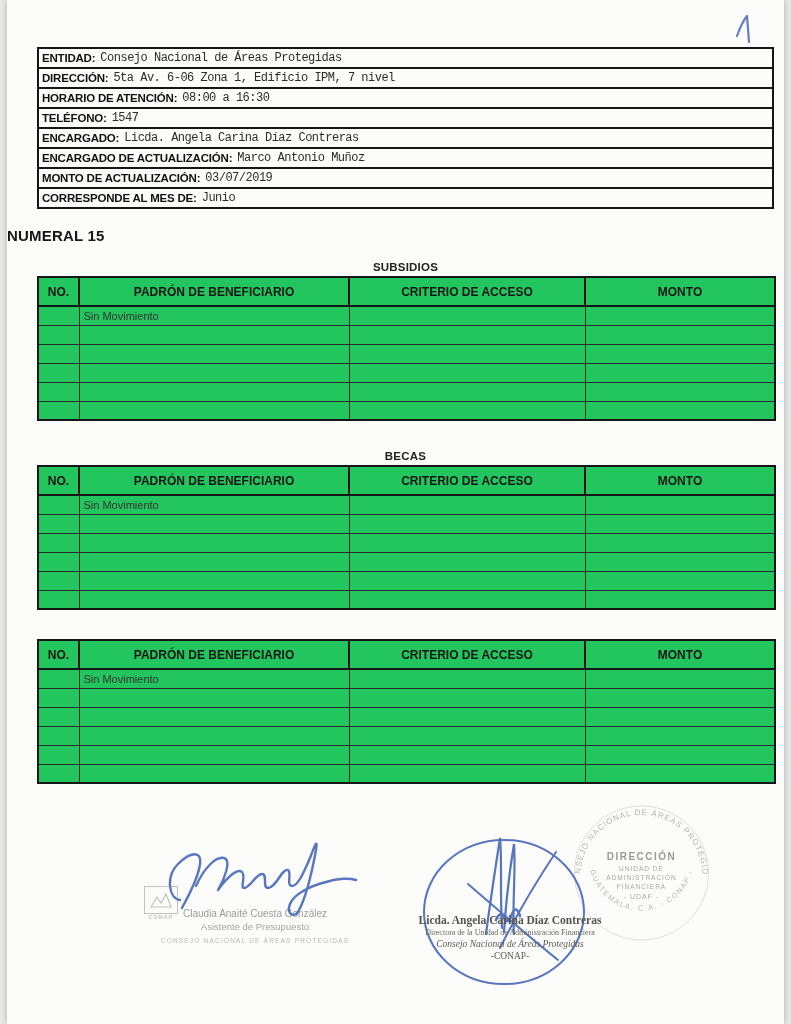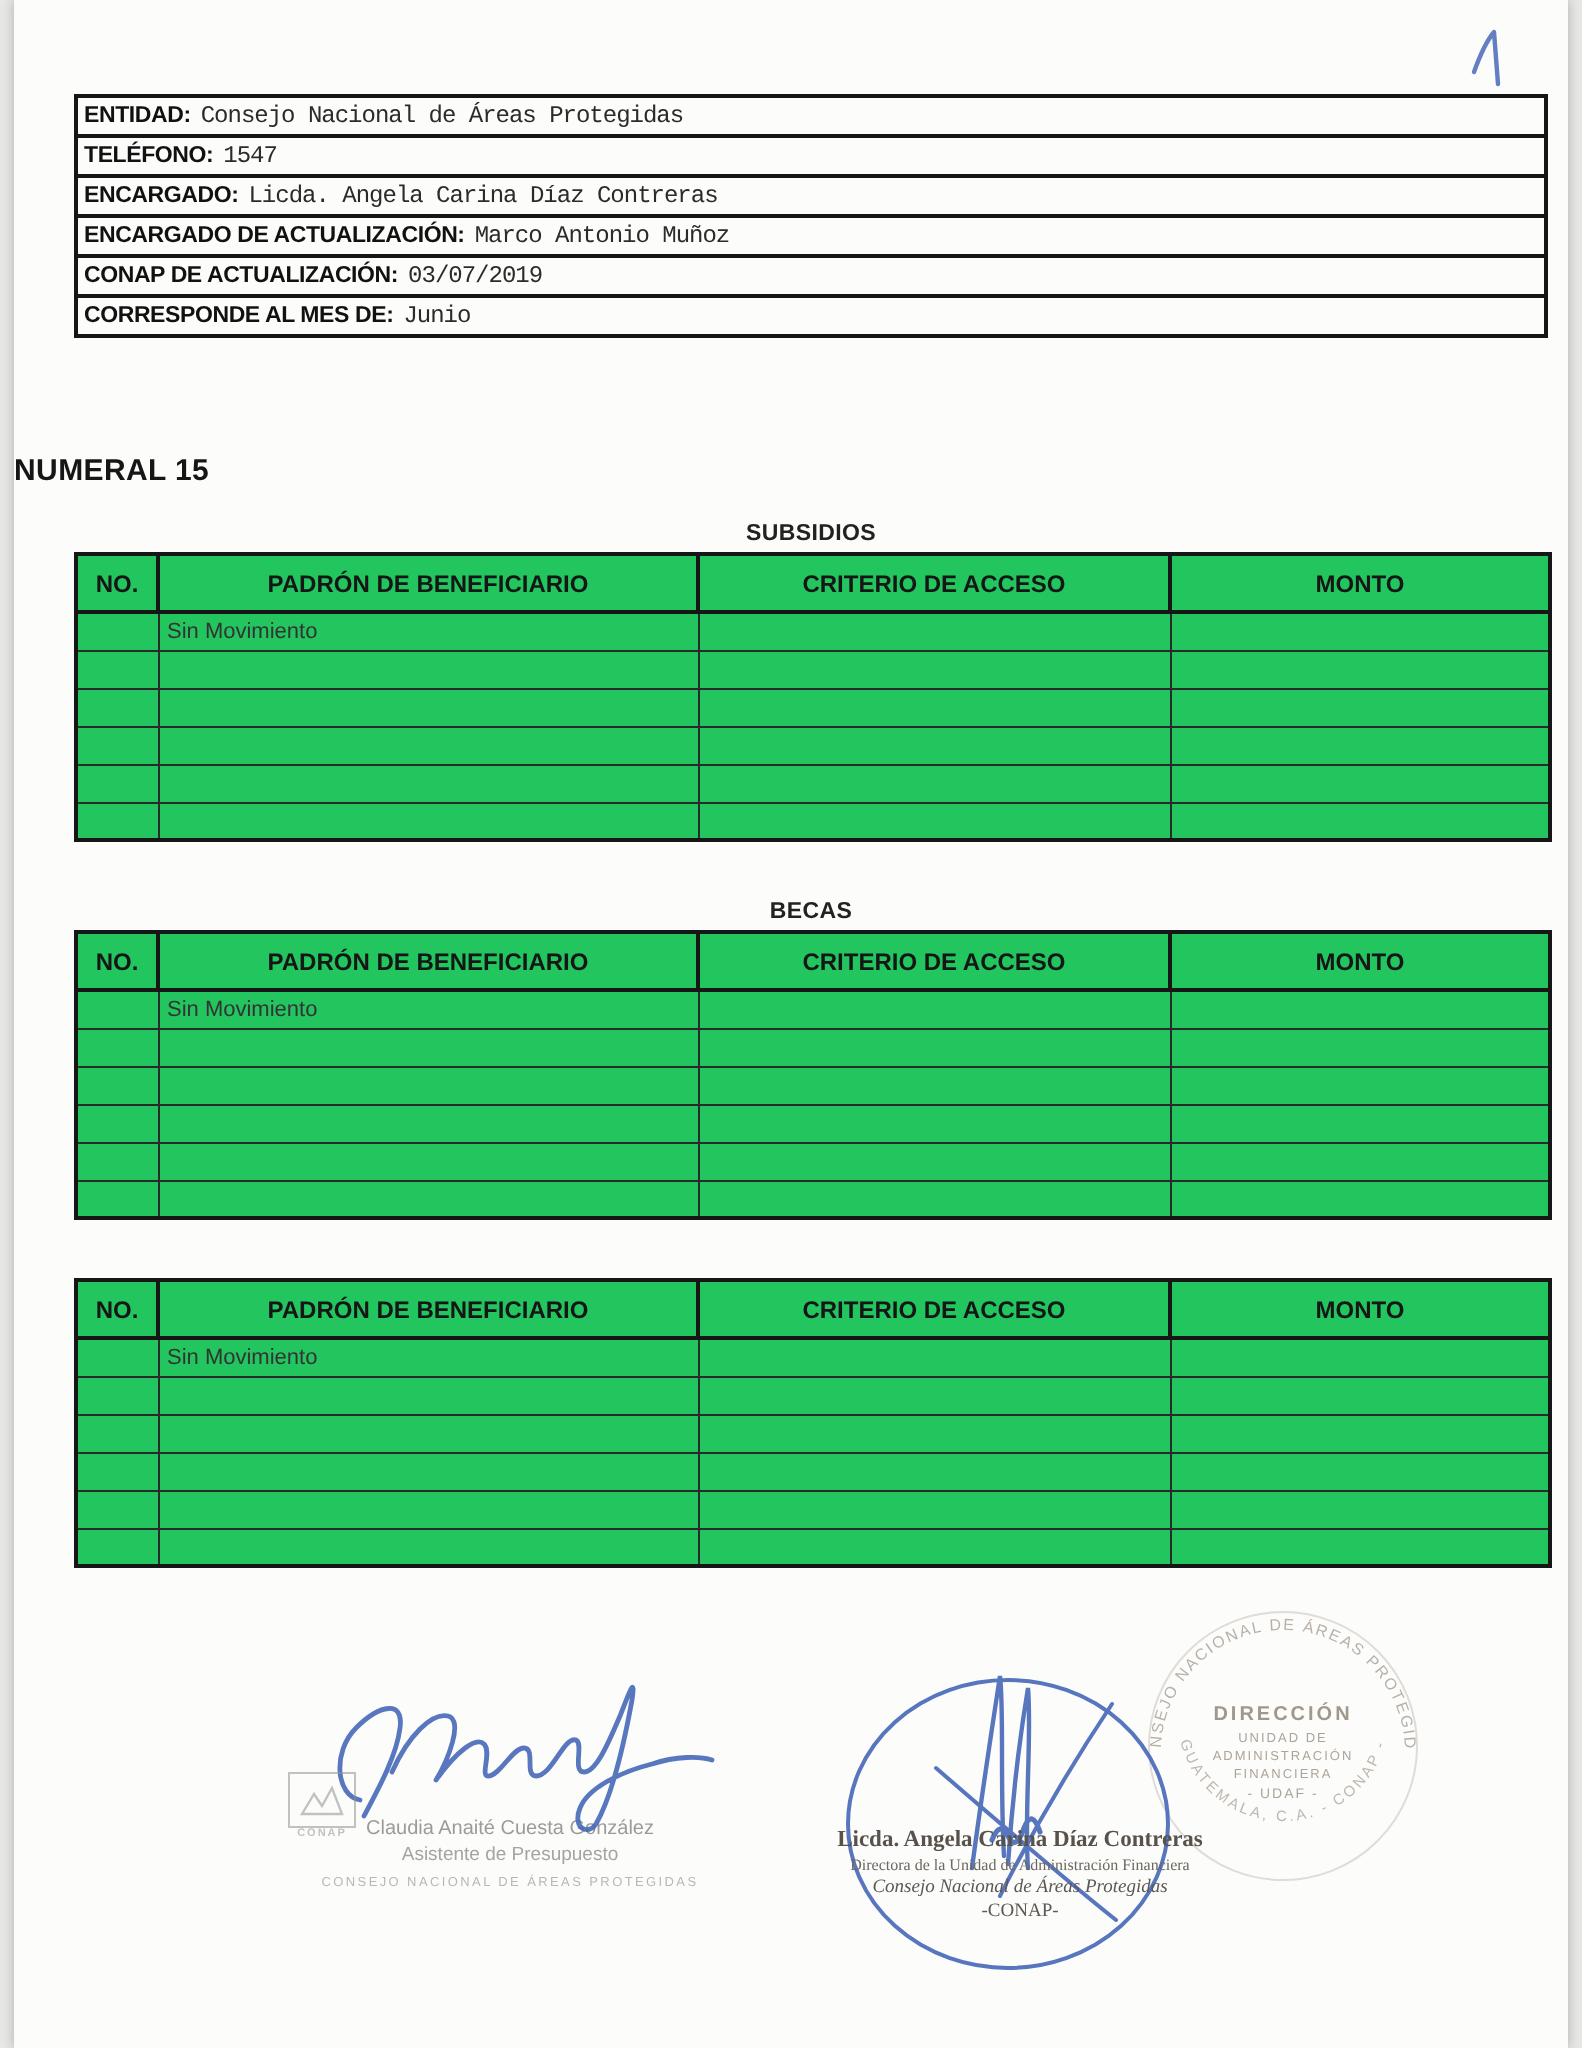--- a/index.html
+++ b/index.html
@@ -103,33 +103,41 @@
   <svg class="hand-mark" width="30" height="36" viewBox="0 0 30 36">
     <path d="M4,24 Q9,10 14,4 L16,30" fill="none" stroke="#4668b8" stroke-width="2.2" stroke-linecap="round" stroke-linejoin="round" opacity=".85"></path>
   </svg>
 
   <div class="entity-info" id="entity-info">
       <div class="info-row">
         <span class="info-label">ENTIDAD:</span>
         <span class="info-value">Consejo Nacional de Áreas Protegidas</span>
       </div>
       <div class="info-row">
+        <span class="info-label">DIRECCIÓN:</span>
+        <span class="info-value">5ta Av. 6-06 Zona 1, Edificio IPM, 7 nivel</span>
+      </div>
+      <div class="info-row">
+        <span class="info-label">HORARIO DE ATENCIÓN:</span>
+        <span class="info-value">08:00 a 16:30</span>
+      </div>
+      <div class="info-row">
         <span class="info-label">TELÉFONO:</span>
         <span class="info-value">1547</span>
       </div>
       <div class="info-row">
         <span class="info-label">ENCARGADO:</span>
         <span class="info-value">Licda. Angela Carina Díaz Contreras</span>
       </div>
       <div class="info-row">
         <span class="info-label">ENCARGADO DE ACTUALIZACIÓN:</span>
         <span class="info-value">Marco Antonio Muñoz</span>
       </div>
       <div class="info-row">
-        <span class="info-label">CONAP DE ACTUALIZACIÓN:</span>
+        <span class="info-label">MONTO DE ACTUALIZACIÓN:</span>
         <span class="info-value">03/07/2019</span>
       </div>
       <div class="info-row">
         <span class="info-label">CORRESPONDE AL MES DE:</span>
         <span class="info-value">Junio</span>
       </div>
     </div>
 
   <div class="doc-title">NUMERAL 15</div>
 

